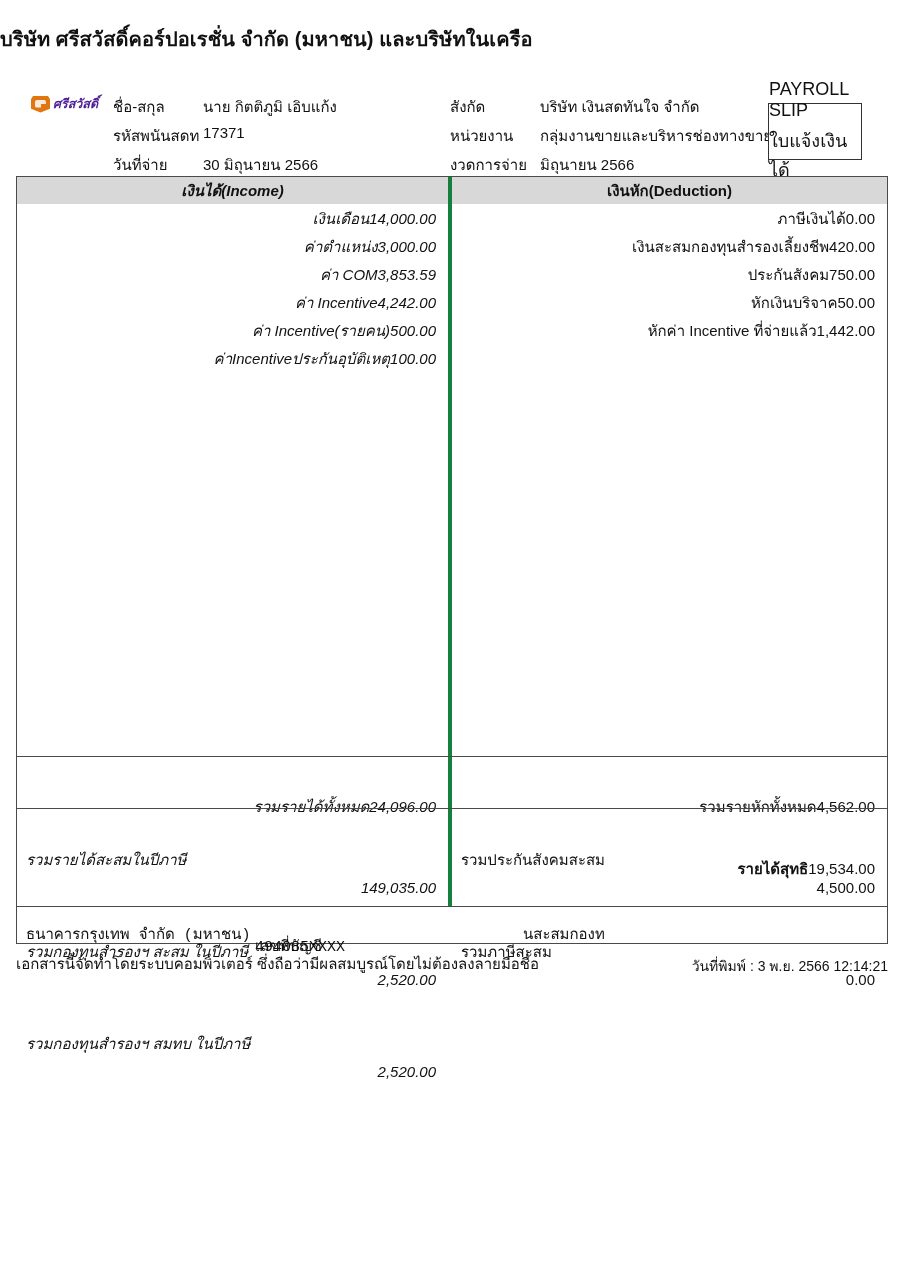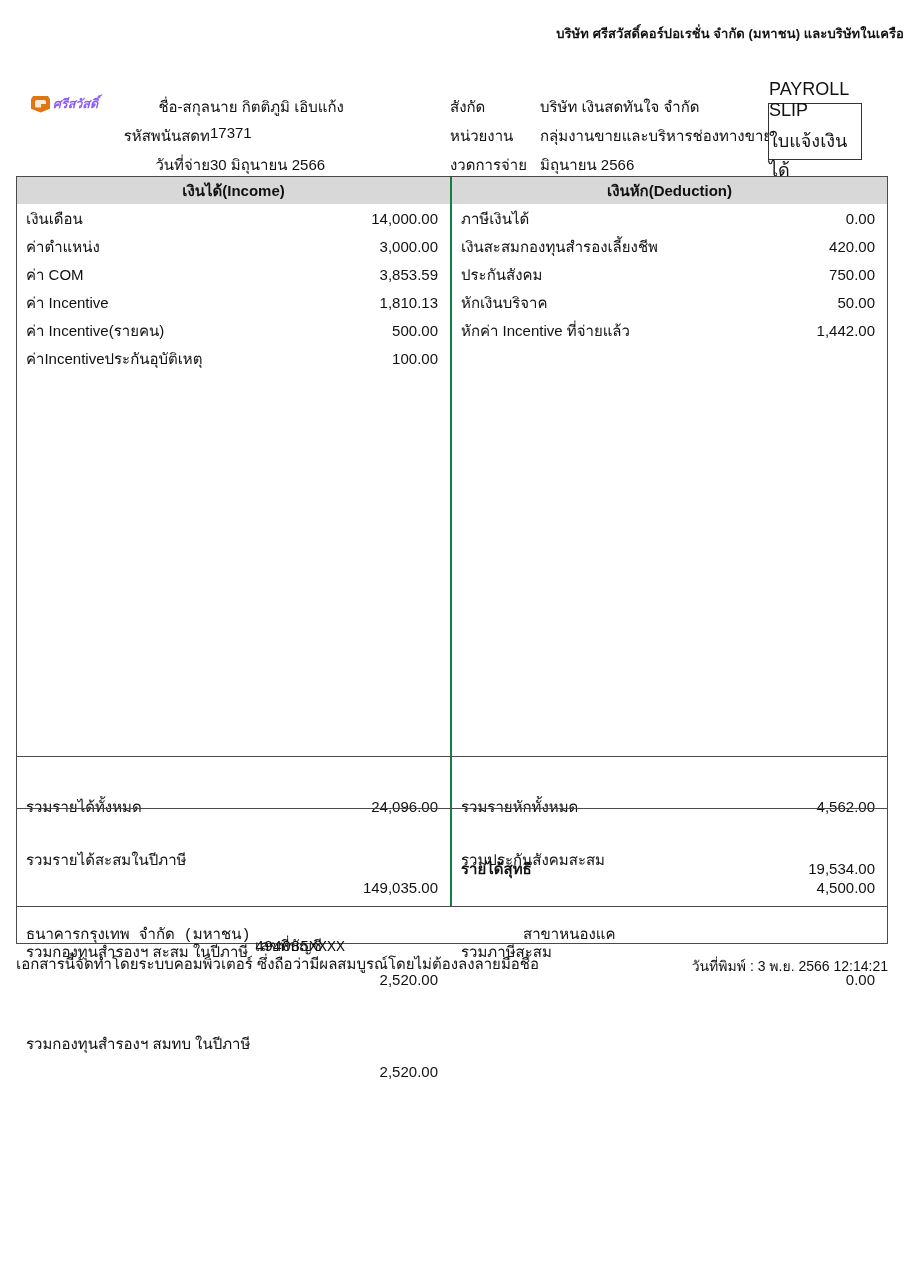--- a/index.html
+++ b/index.html
@@ -7,68 +7,68 @@
   body {
     width:904px; height:1280px;
     font-family:"Liberation Sans","DejaVu Sans",sans-serif;
     color:#111; position:relative;
     -webkit-font-smoothing:antialiased;
   }
   .sheet { position:relative; width:904px; height:1280px; background:#fff; overflow:hidden; }
 
   .doc-title {
     position:absolute; top:23px; left:0; width:100%;
-    text-align:right; font-weight:bold; font-size:13px; letter-spacing:.1px;
+    text-align:left; font-weight:bold; font-size:20px; letter-spacing:.1px;
   }
 
   
   .logo { position:absolute; top:94px; left:31px; width:90px; display:flex; align-items:center; gap:3px; }
   .logo-icon {
     width:19px; height:17px; background:#e0760f;
     clip-path:polygon(12% 0, 88% 0, 100% 22%, 100% 78%, 50% 100%, 0 78%, 0 22%);
     position:relative; flex:0 0 auto;
   }
   .logo-icon::after{
     content:""; position:absolute; left:4px; top:4px; width:11px; height:8px;
     background:#fff; border-radius:2px; opacity:.85;
     clip-path:polygon(0 0,100% 0,100% 55%,55% 55%,55% 100%,0 100%);
   }
-  .logo-text { color:#8b5cf6; font-style:italic; font-weight:bold; font-size:12.5px; white-space:nowrap; }
+  .logo-text { color:#4c1d95; font-style:italic; font-weight:bold; font-size:12.5px; white-space:nowrap; }
 
   .info-col { position:absolute; top:95px; font-size:15px; }
-  .info-left  { left:120px;text-align:right; }
+  .info-left  { left:113px; }
   .info-right { left:450px; }
   .info-row { display:flex; height:29px; }
   .info-label { flex:0 0 90px; }
   .info-value { white-space:nowrap; }
 
   .payroll-box {
     position:absolute; top:103px; left:768px; width:94px; height:57px;
     border:1px solid #333; background:#fff;
     display:flex; flex-direction:column; align-items:center; justify-content:center; gap:5px;
     font-size:18px;
   }
 
   
   .main-table {
     position:absolute; top:176px; left:16px; width:872px; height:768px;
     border:1px solid #4a4a4a; display:flex; flex-direction:column; font-size:15px;
   }
   .section { display:flex; width:100%; }
   .section.bordered { border-top:1px solid #4a4a4a; }
   .col { width:50%; }
-  .col.left { border-right:2px solid #15803d; }
+  .col.left { border-right:4px solid #15803d;font-style:italic; }
   .thead { height:27px; background:#d8d8d8; }
   .thead .col { display:flex; align-items:center; justify-content:center; font-weight:bold; }
   .tbody   { height:552px; }
   .ttotals { height:52px; }
   .taccum  { height:98px; }
   .col { padding:1px 0 0 0; }
   .trow {
-    display:flex; justify-content:space-between;
+    display:flex; justify-content:flex-end;
     padding:0 12px 0 9px; line-height:28px; white-space:nowrap;
   }
   .ttotals .trow, .taccum .trow { line-height:26px;margin-top:36px; }
   .taccum .trow { line-height:28px;flex-direction:column; }
   .trow .amt { text-align:right; }
   .bold { font-weight:bold; }
 
   .tbank { height:37px; border-top:1px solid #4a4a4a; position:relative; }
   .tbank span { position:absolute; top:12px; line-height:34px; white-space:nowrap;font-family:Liberation Mono, monospace; }
   .bank-name    { left:9px; }
@@ -142,21 +142,21 @@
         <div class="trow">
           <span>ค่าตำแหน่ง</span>
           <span class="amt">3,000.00</span>
         </div>
         <div class="trow">
           <span>ค่า COM</span>
           <span class="amt">3,853.59</span>
         </div>
         <div class="trow">
           <span>ค่า Incentive</span>
-          <span class="amt">1,810.13</span>
+          <span class="amt">4,242.00</span>
         </div>
         <div class="trow">
           <span>ค่า Incentive(รายคน)</span>
           <span class="amt">500.00</span>
         </div>
         <div class="trow">
           <span>ค่าIncentiveประกันอุบัติเหตุ</span>
           <span class="amt">100.00</span>
         </div>
       </div>
@@ -229,21 +229,21 @@
         </div>
       </div>
     </div>
 
     <div class="tbank">
       <span class="bank-name">ธนาคารกรุงเทพ จำกัด (มหาชน)</span>
       <span class="bank-account">
           <span>เลขที่บัญชี</span> 
           <span>494085XXXX</span>
         </span>
-      <span class="bank-branch">สาขาหนองแค</span>
+      <span class="bank-branch">นสะสมกองท</span>
     </div>
 
   </div>
 
   <div class="footer-note">เอกสารนี้จัดทำโดยระบบคอมพิวเตอร์ ซึ่งถือว่ามีผลสมบูรณ์โดยไม่ต้องลงลายมือชื่อ</div>
   <div class="footer-date">วันที่พิมพ์ : 3 พ.ย. 2566 12:14:21</div>
 
 </div>
 
 </body></html>

